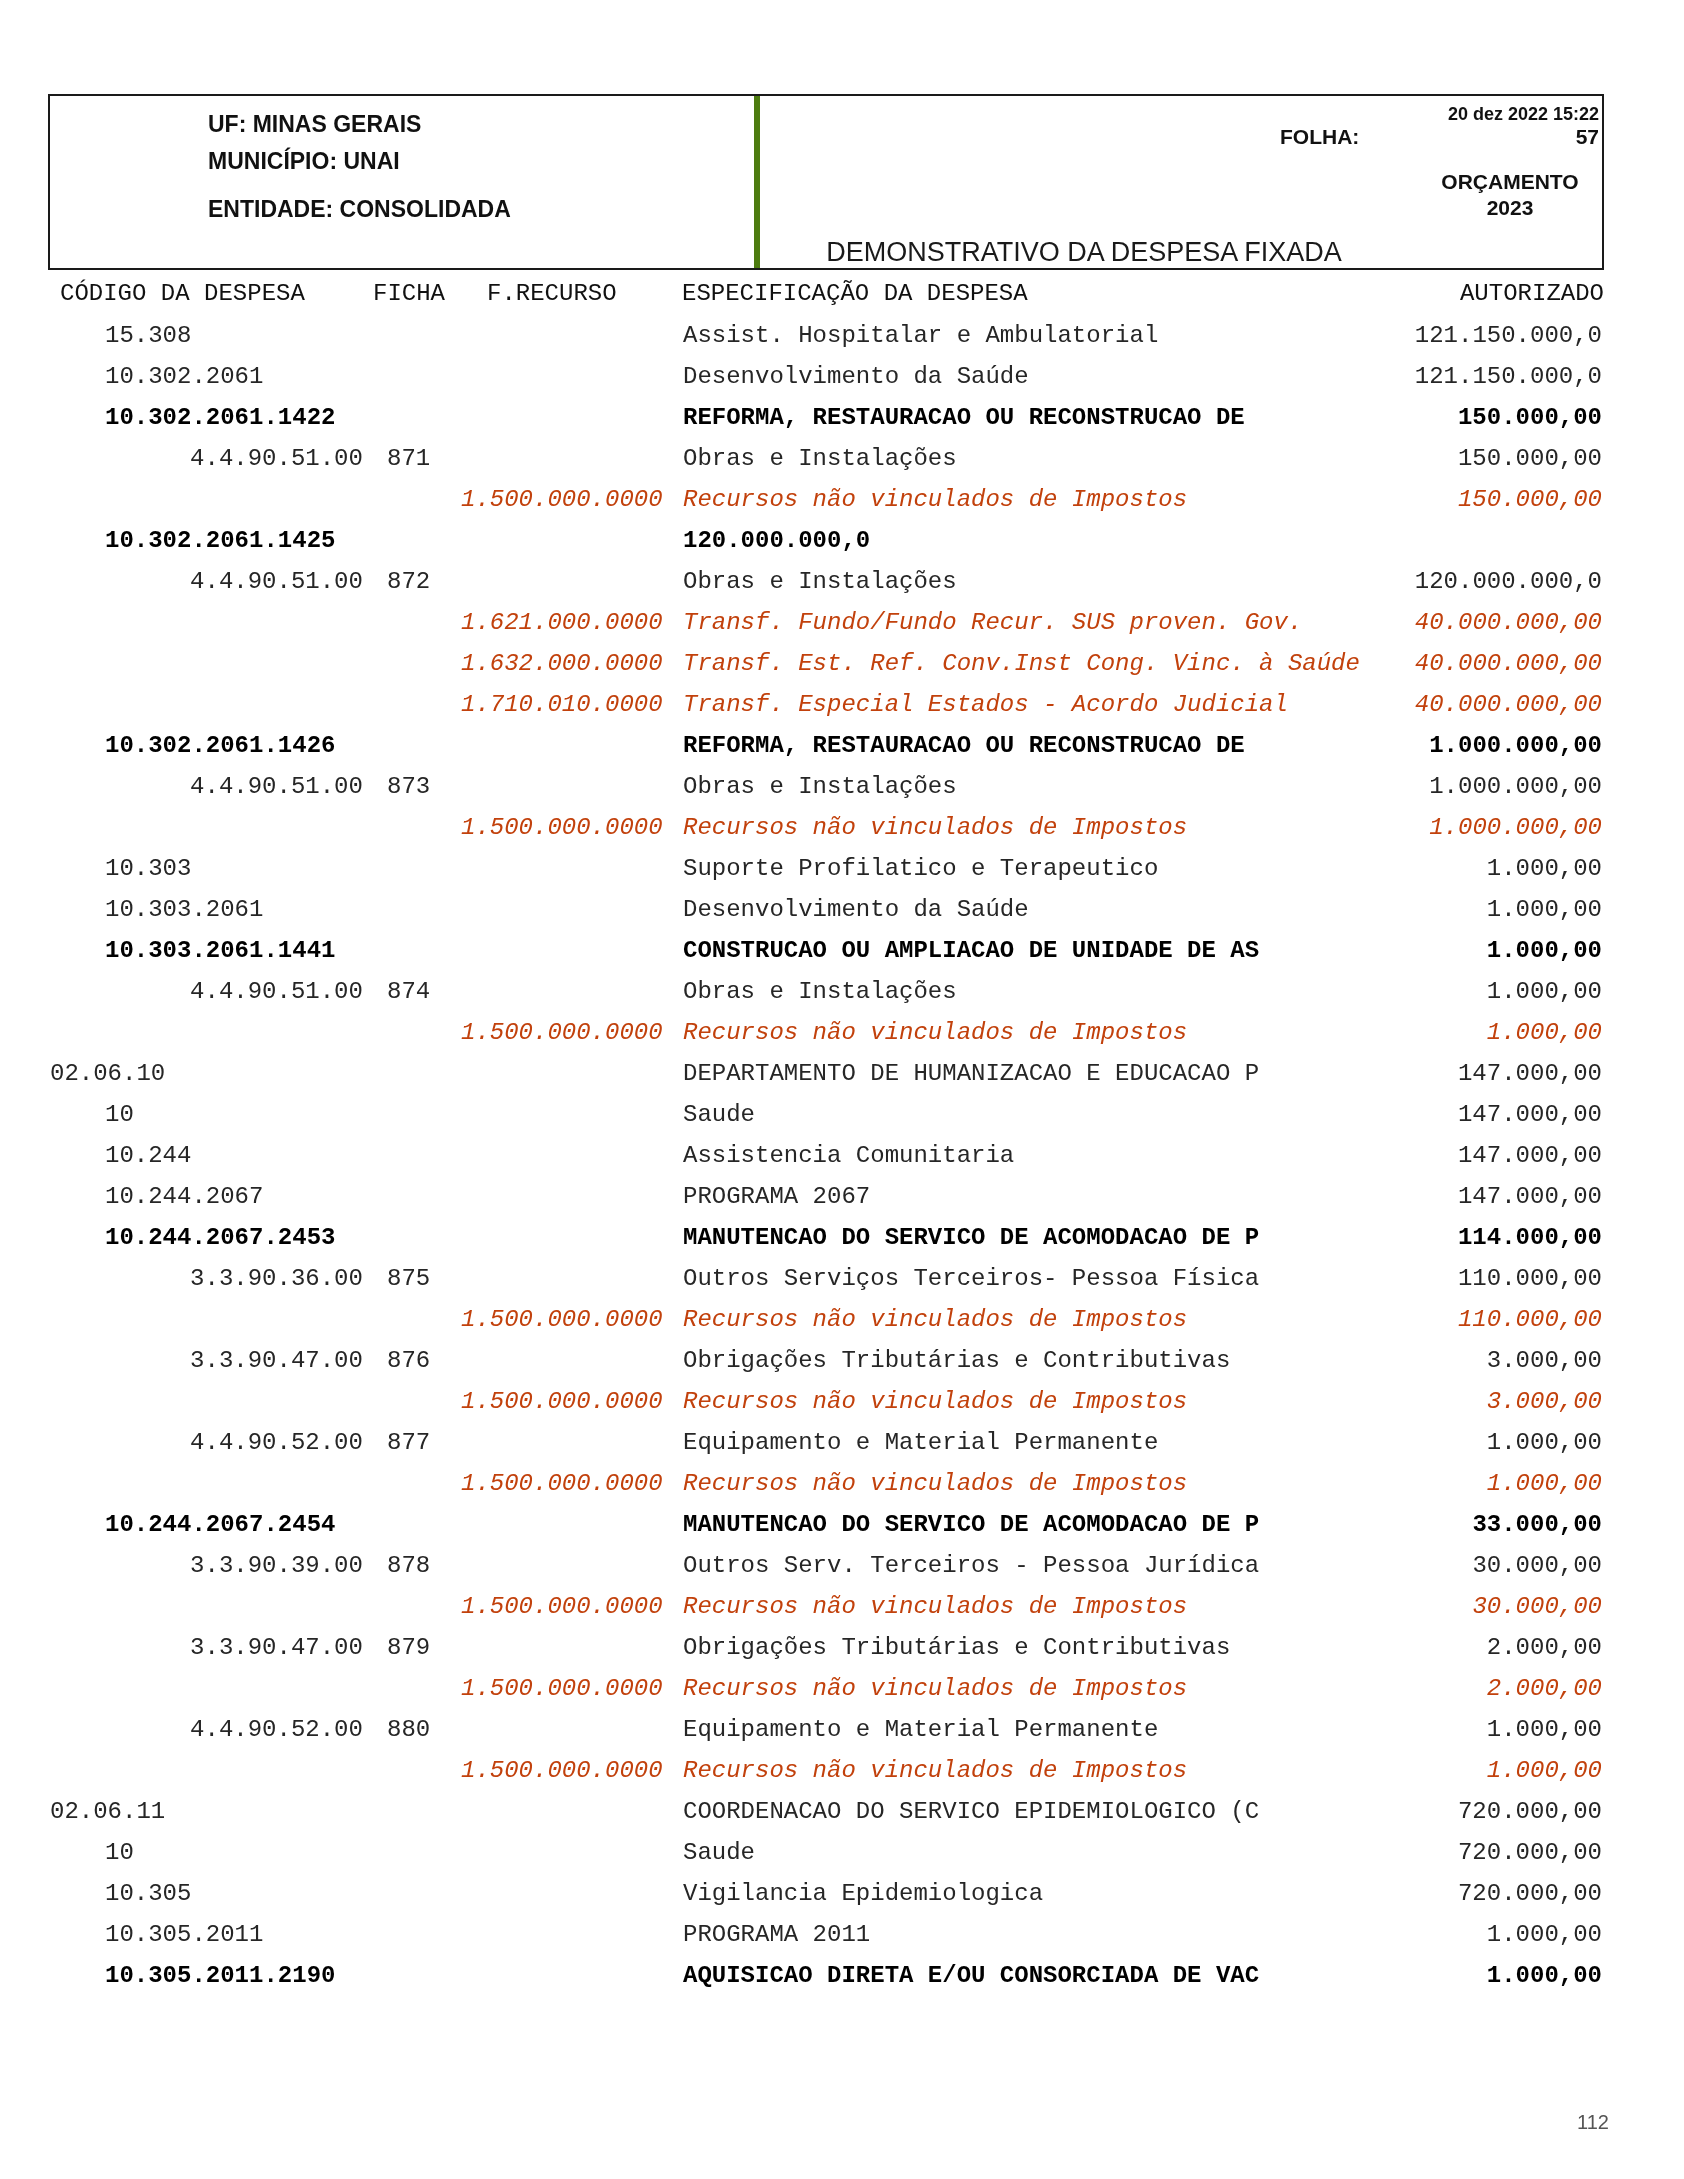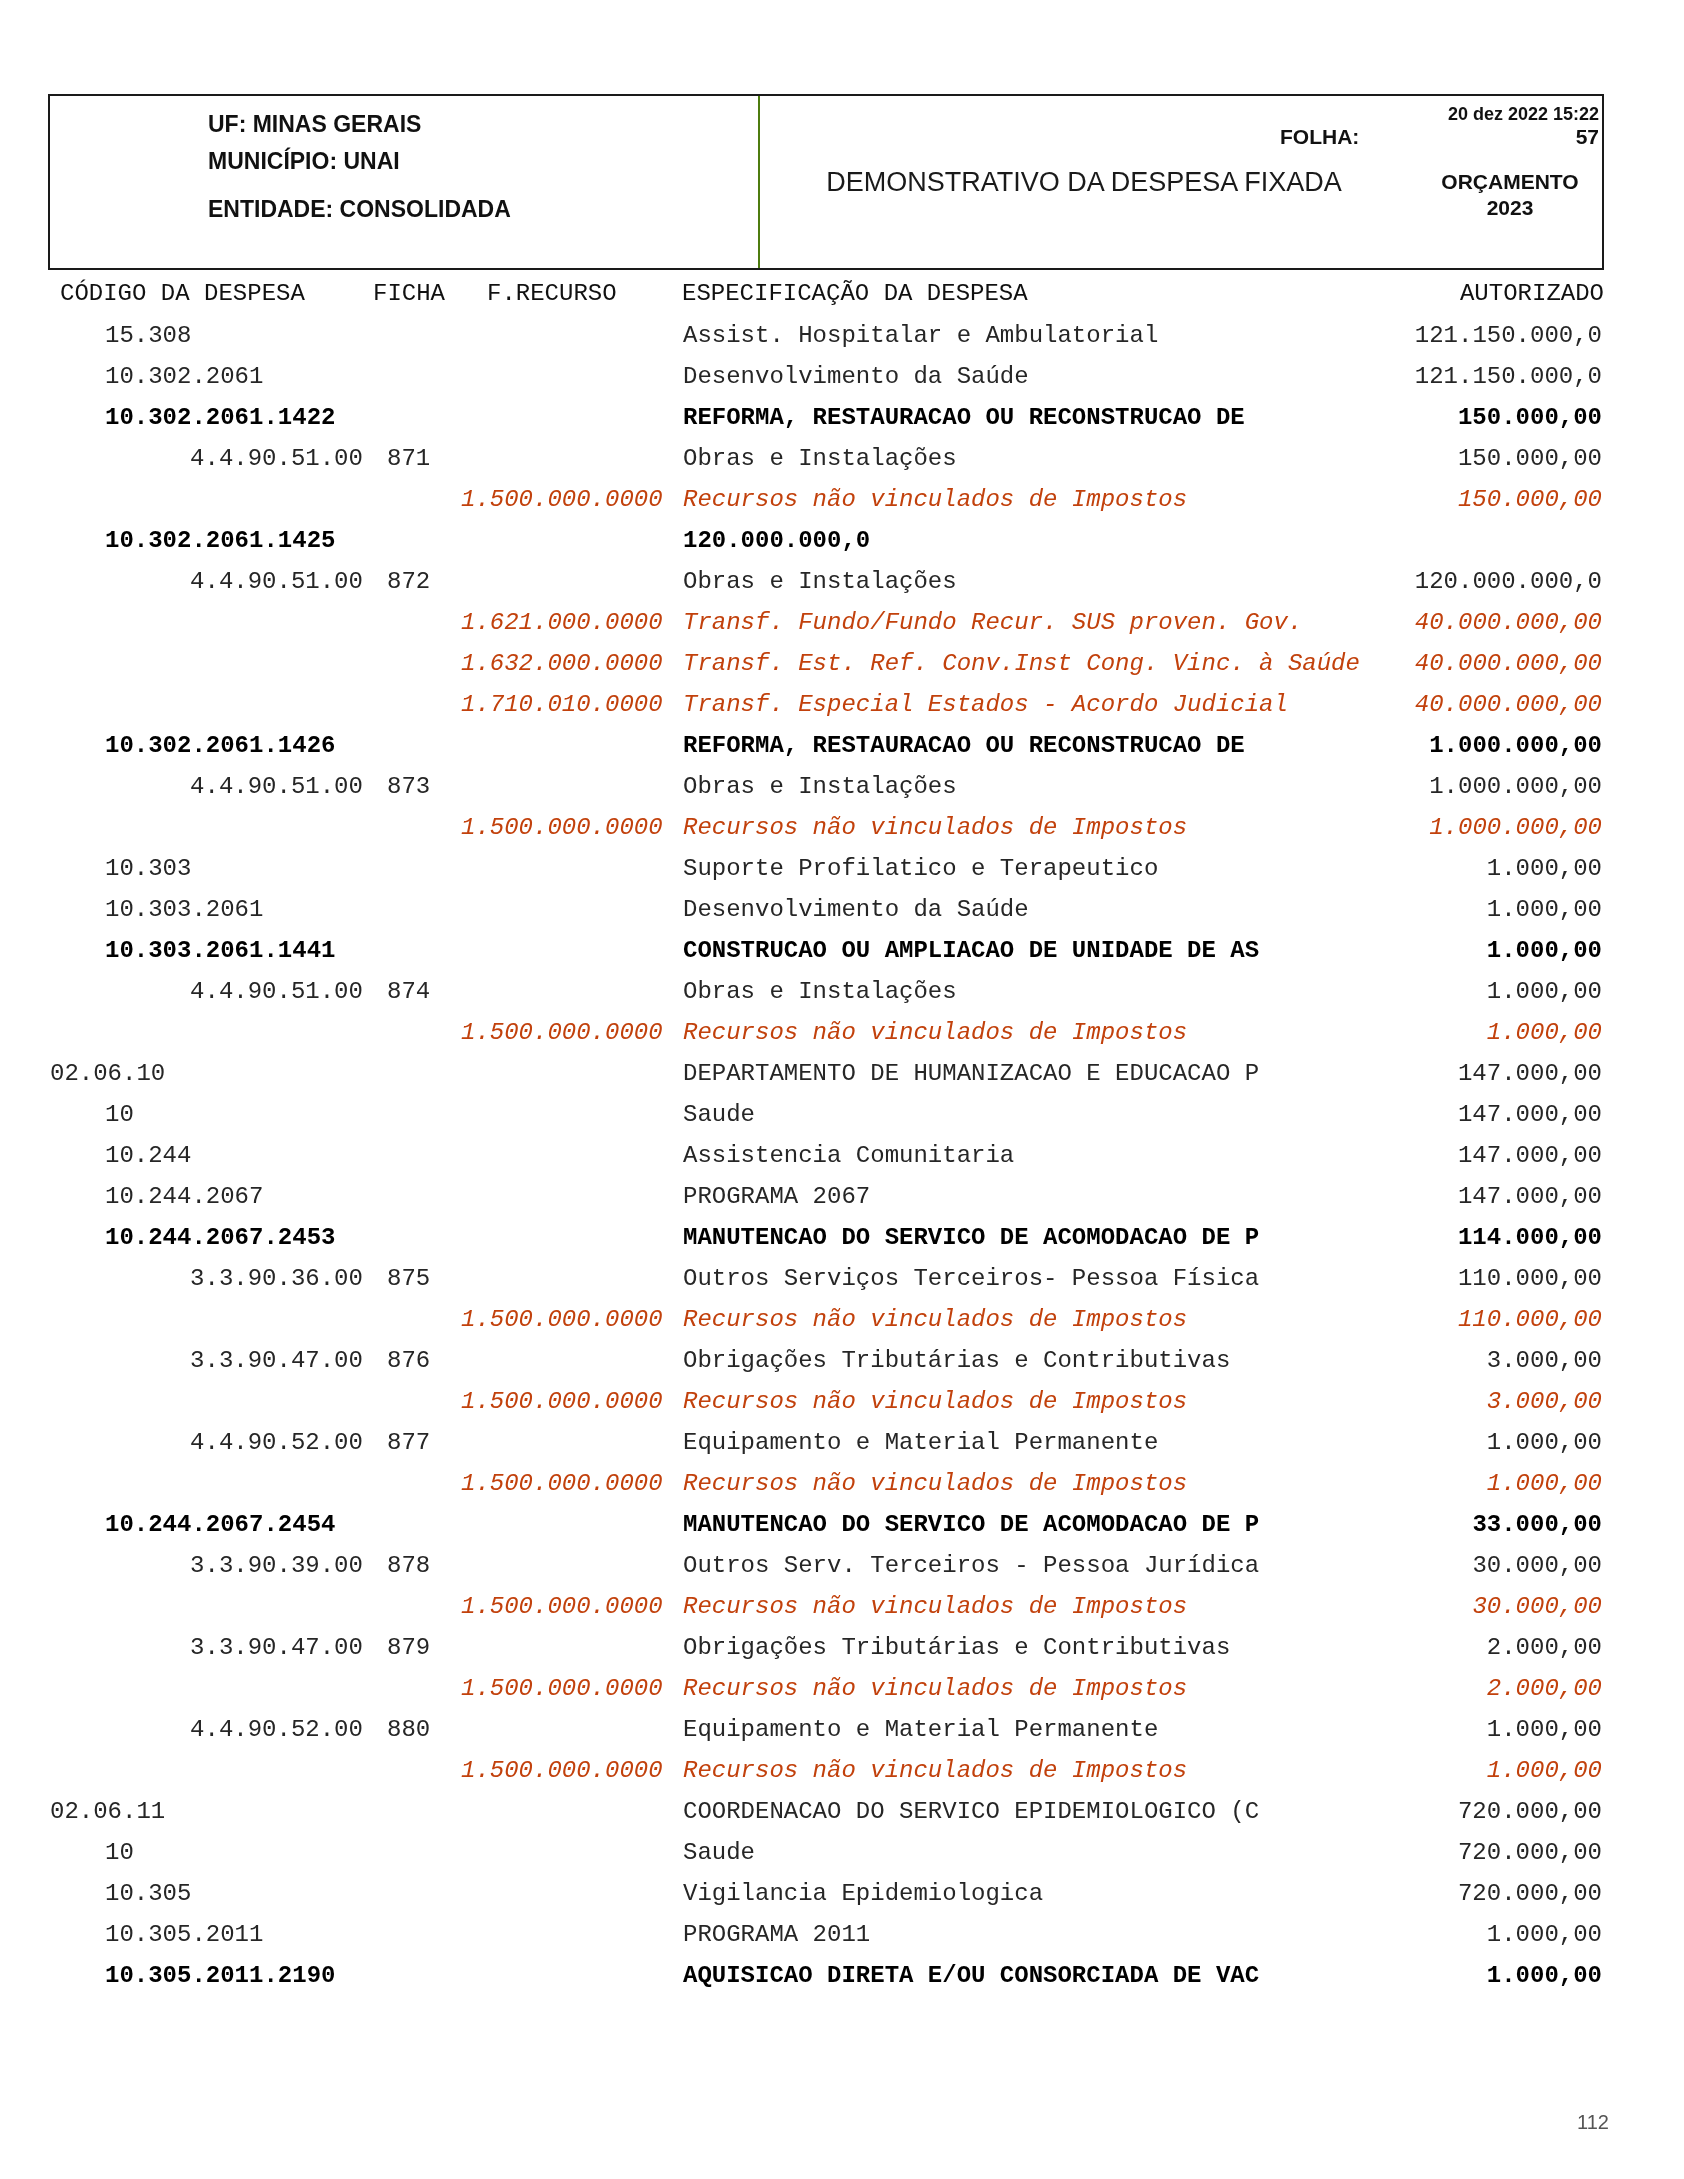--- a/index.html
+++ b/index.html
@@ -13,31 +13,31 @@
   
   .header-box{
     position:absolute;left:48px;top:94px;
     width:1556px;height:176px;
     border:2px solid #1a1a1a;
     box-sizing:border-box;
     display:flex;
   }
   .header-left{
     width:710px;box-sizing:border-box;
-    border-right:2px solid #4d7c0f;
+    border-right:6px solid #4d7c0f;
     padding:10px 0 0 158px;
     font-family:"Liberation Sans",sans-serif;
     font-weight:bold;font-size:23px;color:#111;
   }
   .header-left .lbl{line-height:37px;white-space:nowrap;}
   .header-left .lbl.entidade{margin-top:11px;}
   .header-right{flex:1;position:relative;}
   .title-area{
     position:absolute;left:0;top:0;width:648px;height:100%;
-    display:flex;align-items:center;justify-content:center;
+    display:flex;align-items:flex-end;justify-content:center;
   }
   .report-title{
     font-family:"Liberation Sans",sans-serif;
     font-size:27px;font-weight:normal;color:#1a1a1a;white-space:nowrap;
   }
   .info-col{
     position:absolute;right:3px;top:8px;width:319px;
     font-family:"Liberation Sans",sans-serif;font-weight:bold;color:#111;
   }
   .datetime{text-align:right;font-size:18px;white-space:nowrap;}

